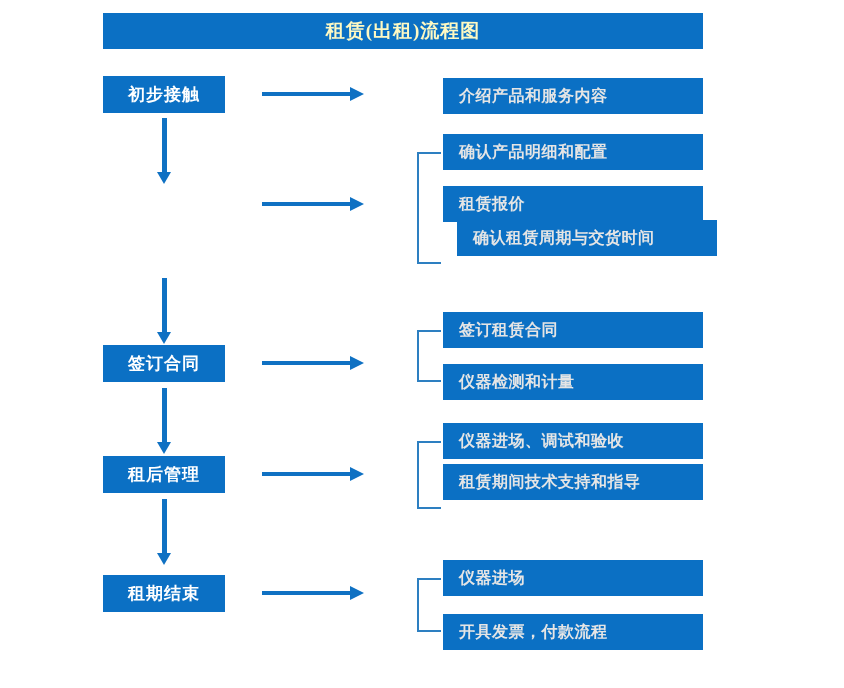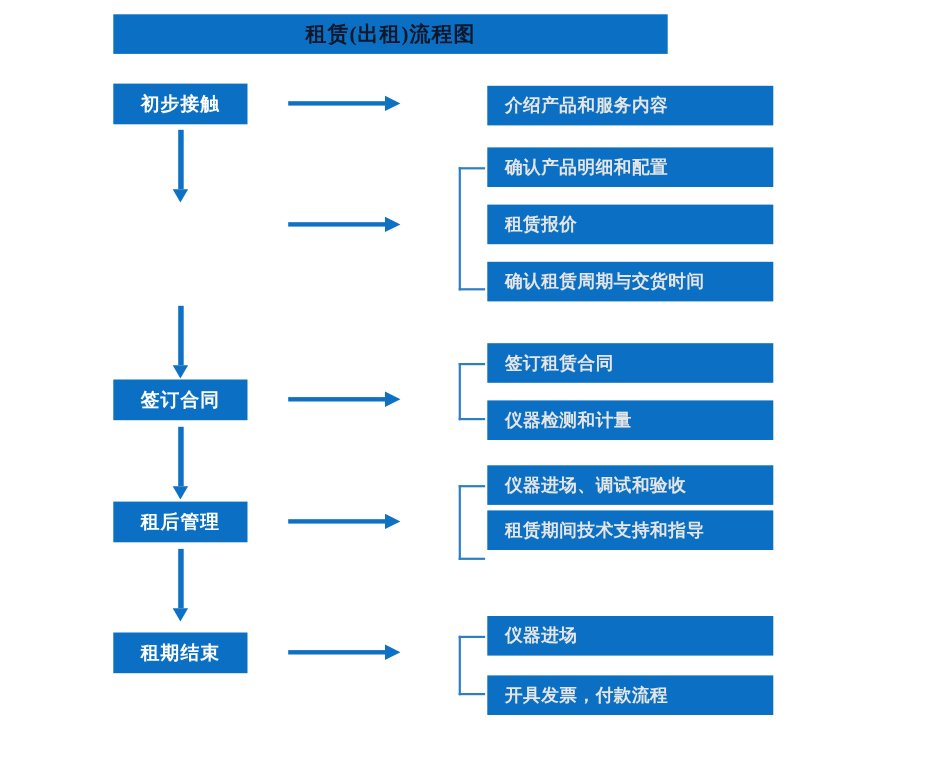--- a/index.html
+++ b/index.html
@@ -16,24 +16,24 @@
     height: 688px;
     background: #ffffff;
     overflow: hidden;
   }
 
   
   .title-banner {
     position: absolute;
     left: 103px;
     top: 13px;
-    width: 504px;
+    width: 600px;
     height: 36px;
     background: #0b70c4;
-    color: #0f172a;
+    color: #fef9c3;
     font-size: 19px;
     font-weight: bold;
     display: flex;
     align-items: center;
     justify-content: center;
     letter-spacing: 1px;
   }
 
   
   .stage-box {
@@ -152,21 +152,21 @@
 
   <div class="h-arrow" style="top:197px;">
     <div class="shaft"></div>
     <div class="head"></div>
   </div>
 
   <div class="bracket" style="top:152px; height:112px;"></div>
 
   <div class="detail-box" style="top:134px;">确认产品明细和配置</div>
   <div class="detail-box" style="top:186px;">租赁报价</div>
-  <div class="detail-box" style="top:238px;">确认租赁周期与交货时间</div>
+  <div class="detail-box" style="top:220px;margin-left:14px;">确认租赁周期与交货时间</div>
 
   <div class="v-arrow" style="top:278px; height:66px;">
     <div class="shaft" style="height:54px;"></div>
     <div class="head" style="top:54px;"></div>
   </div>
 
   <div class="stage-box" style="top:345px;">签订合同</div>
 
   <div class="h-arrow" style="top:356px;">
     <div class="shaft"></div>

